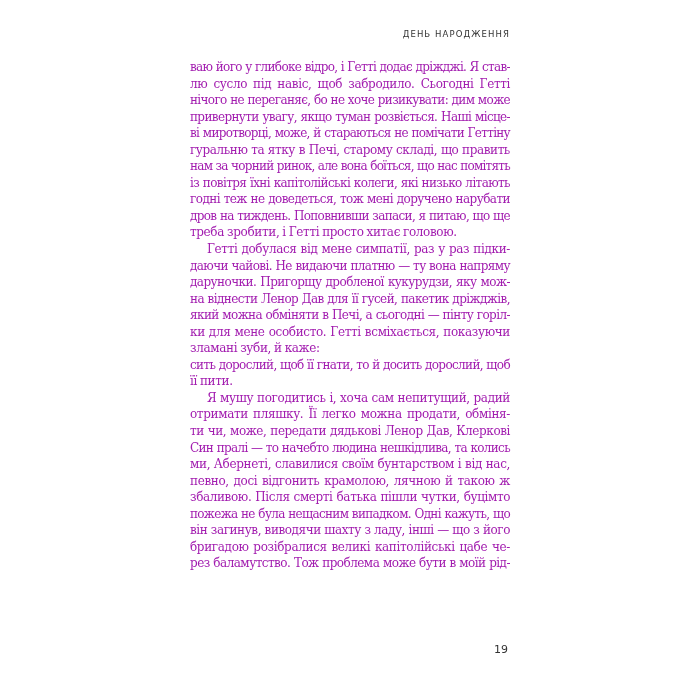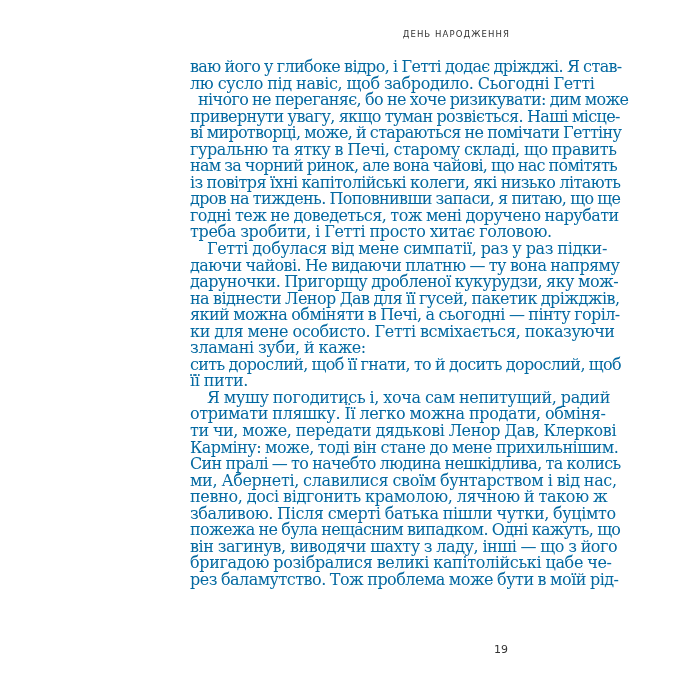--- a/index.html
+++ b/index.html
@@ -29,22 +29,22 @@
       color: #333333;
       text-transform: uppercase;
       white-space: nowrap;
     }
     .body-text {
       position: absolute;
       left: 190px;
       top: 59px;
       width: 320px;
       font-family: "DejaVu Serif", serif;
-      font-size: 16px;
-      color: #0369a1;
+      font-size: 12px;
+      color: #a21caf;
       letter-spacing: -0.35px;
       word-spacing: -0.5px;
     }
     .line {
       display: block;
       height: 16.55px;
       line-height: 16.55px;
       white-space: nowrap;
       text-align: justify;
       text-align-last: justify;
@@ -69,42 +69,41 @@
   </style>
 </head>
 <body>
 
 <div class="page">
   <div class="running-head">День народження</div>
 
   <div class="body-text" id="body-text">
       <span class="line" style="letter-spacing: -0.652645px;">ваю його у глибоке відро, і Гетті додає дріжджі. Я став-</span>
       <span class="line">лю сусло під навіс, щоб забродило. Сьогодні Гетті</span>
-      <span class="line" style="letter-spacing: -0.643137px; margin-left: 8px;">нічого не переганяє, бо не хоче ризикувати: дим може</span>
+      <span class="line" style="letter-spacing: -0.643137px;">нічого не переганяє, бо не хоче ризикувати: дим може</span>
       <span class="line" style="letter-spacing: -0.624808px;">привернути увагу, якщо туман розвіється. Наші місце-</span>
       <span class="line" style="letter-spacing: -0.688691px;">ві миротворці, може, й стараються не помічати Геттіну</span>
       <span class="line" style="letter-spacing: -0.413505px;">гуральню та ятку в Печі, старому складі, що править</span>
-      <span class="line" style="letter-spacing: -0.747315px;">нам за чорний ринок, але вона чайові, що нас помітять</span>
+      <span class="line" style="letter-spacing: -0.747315px;">нам за чорний ринок, але вона боїться, що нас помітять</span>
       <span class="line" style="letter-spacing: -0.604933px;">із повітря їхні капітолійські колеги, які низько літають</span>
+      <span class="line" style="letter-spacing: -0.552598px;">годні теж не доведеться, тож мені доручено нарубати</span>
       <span class="line" style="letter-spacing: -0.65875px;">дров на тиждень. Поповнивши запаси, я питаю, що ще</span>
-      <span class="line" style="letter-spacing: -0.552598px;">годні теж не доведеться, тож мені доручено нарубати</span>
       <span class="line last">треба зробити, і Гетті просто хитає головою.</span>
       <span class="line indent">Гетті добулася від мене симпатії, раз у раз підки-</span>
       <span class="line" style="letter-spacing: -0.597997px;">даючи чайові. Не видаючи платню — ту вона напряму</span>
       <span class="line" style="letter-spacing: -0.549528px;">даруночки. Пригорщу дробленої кукурудзи, яку мож-</span>
       <span class="line" style="letter-spacing: -0.569882px;">на віднести Ленор Дав для її гусей, пакетик дріжджів,</span>
       <span class="line" style="letter-spacing: -0.575483px;">який можна обміняти в Печі, а сьогодні — пінту горіл-</span>
       <span class="line">ки для мене особисто. Гетті всміхається, показуючи</span>
       <span class="line last">зламані зуби, й каже:</span>
       <span class="line" style="letter-spacing: -0.644595px;">сить дорослий, щоб її гнати, то й досить дорослий, щоб</span>
       <span class="line last">її пити.</span>
       <span class="line indent">Я мушу погодитись і, хоча сам непитущий, радий</span>
       <span class="line">отримати пляшку. Її легко можна продати, обміня-</span>
       <span class="line" style="letter-spacing: -0.403125px;">ти чи, може, передати дядькові Ленор Дав, Клеркові</span>
-      <span class="line" style="letter-spacing: -0.523493px;">Карміну: може, тоді він стане до мене прихильнішим.</span>
       <span class="line" style="letter-spacing: -0.666262px;">Син пралі — то начебто людина нешкідлива, та колись</span>
       <span class="line">ми, Абернеті, славилися своїм бунтарством і від нас,</span>
       <span class="line">певно, досі відгонить крамолою, лячною й такою ж</span>
       <span class="line" style="letter-spacing: -0.385313px;">збаливою. Після смерті батька пішли чутки, буцімто</span>
       <span class="line" style="letter-spacing: -0.677398px;">пожежа не була нещасним випадком. Одні кажуть, що</span>
       <span class="line" style="letter-spacing: -0.427091px;">він загинув, виводячи шахту з ладу, інші — що з його</span>
       <span class="line">бригадою розібралися великі капітолійські цабе че-</span>
       <span class="line" style="letter-spacing: -0.528395px;">рез баламутство. Тож проблема може бути в моїй рід-</span>
     </div>
 

